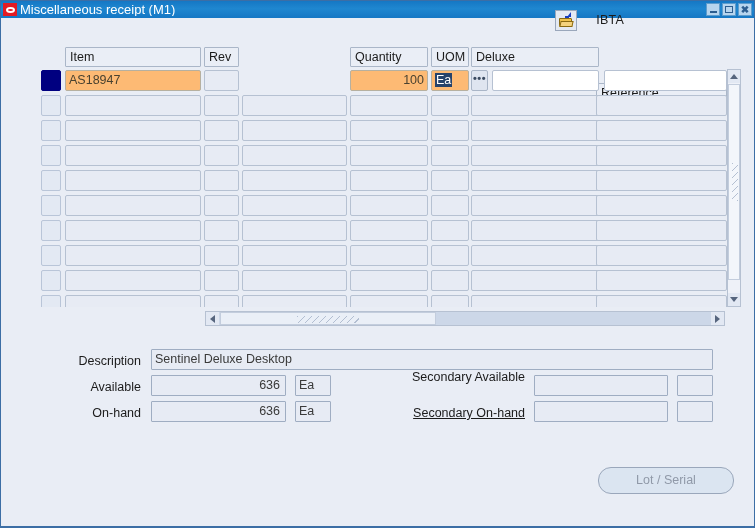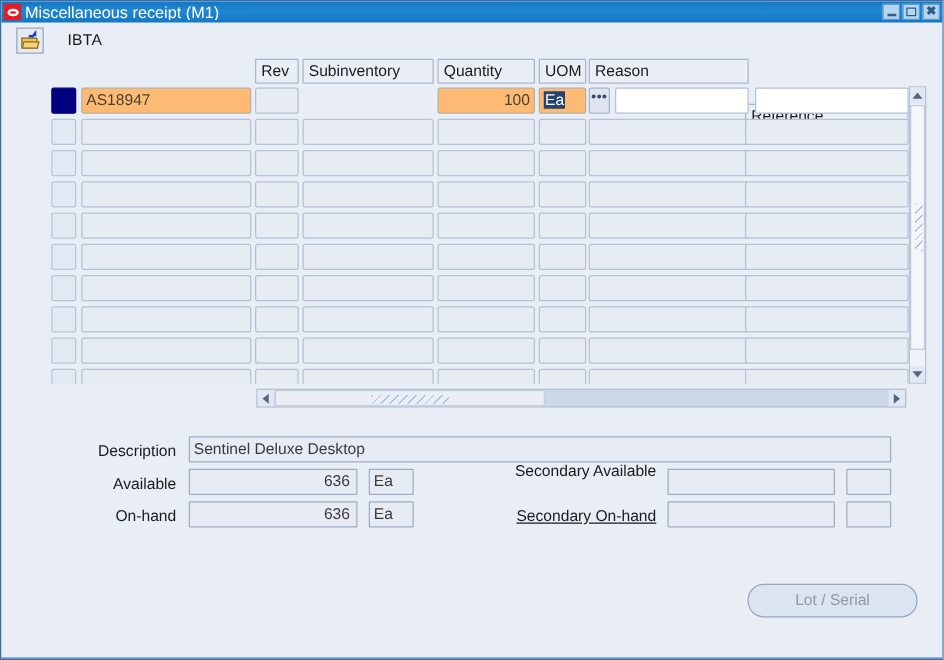--- a/index.html
+++ b/index.html
@@ -89,24 +89,25 @@
     color: #2c5d8f;
     font-size: 10px;
     line-height: 9px;
     text-align: center;
     font-weight: bold;
   }
 
   
   #toolbar {
     position: absolute;
-    left: 1px; top: 18px;
+    left: 1px; top: 6px;
     width: 622px; height: 26px;
     display: flex;
     align-items: center;
+    justify-content: flex-end;
   }
   #open-button {
     width: 22px; height: 21px;
     margin-left: 11px;
     border: 1px solid #9aa7bb;
     background: #e4e9f2;
     position: relative;
     box-sizing: border-box;
   }
   .folder {
@@ -417,25 +418,25 @@
         <div class="arrowstem"></div>
         <div class="arrow"></div>
       </div>
     </div>
     <div id="org-code">IBTA</div>
   </div>
 
   <div id="grid-block">
 
     <div id="grid-header">
+        <div class="hcell" style="left: 0px; width: 136px;">Item</div>
         <div class="hcell" style="left: 139px; width: 35px;">Rev</div>
-        <div class="hcell" style="left: 177px; width: 105px;">Subinventory</div>
         <div class="hcell" style="left: 285px; width: 78px;">Quantity</div>
         <div class="hcell" style="left: 366px; width: 38px;">UOM</div>
-        <div class="hcell" style="left: 406px; width: 128px;">Reason</div>
+        <div class="hcell" style="left: 406px; width: 128px;">Deluxe</div>
         <div class="hcell" style="left: 531px; width: 131px; margin-top: 36px;">Reference</div>
       </div>
 
     <div id="grid-rows">
         <div class="row" style="top: 0px;">
           <div class="rowsel active"></div>
           <div class="cell filled" style="left: 28px; width: 136px;">AS18947</div>
           <div class="cell" style="left: 167px; width: 35px;"></div>
           <div class="cell filled num" style="left: 313px; width: 78px;">100</div>
           <div class="cell filled" style="left: 394px; width: 38px;"><span class="sel-text">Ea</span></div>

